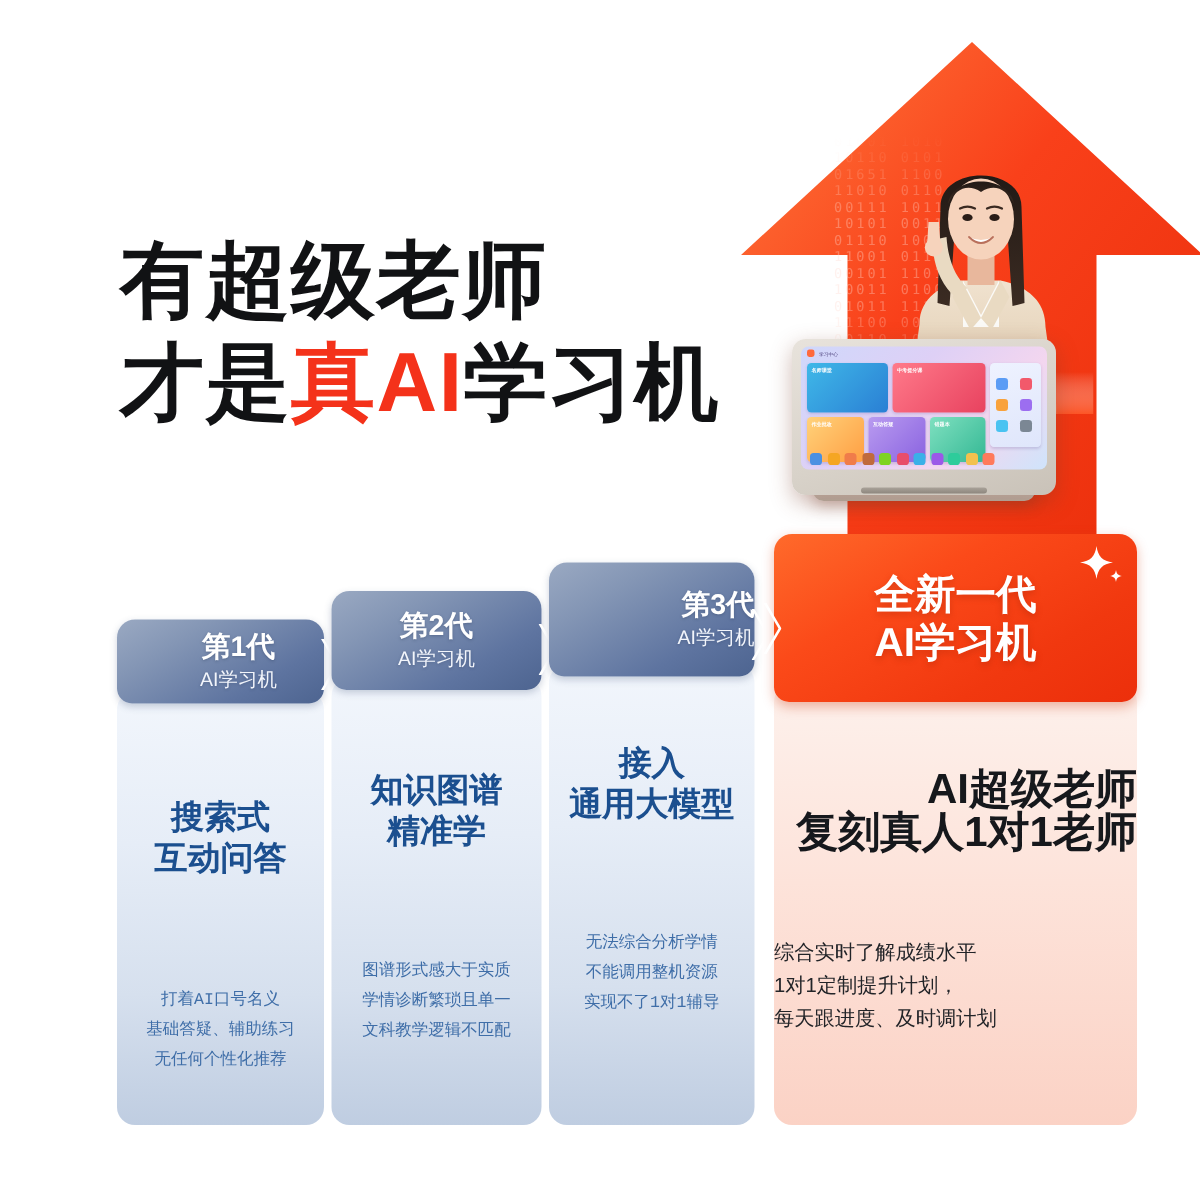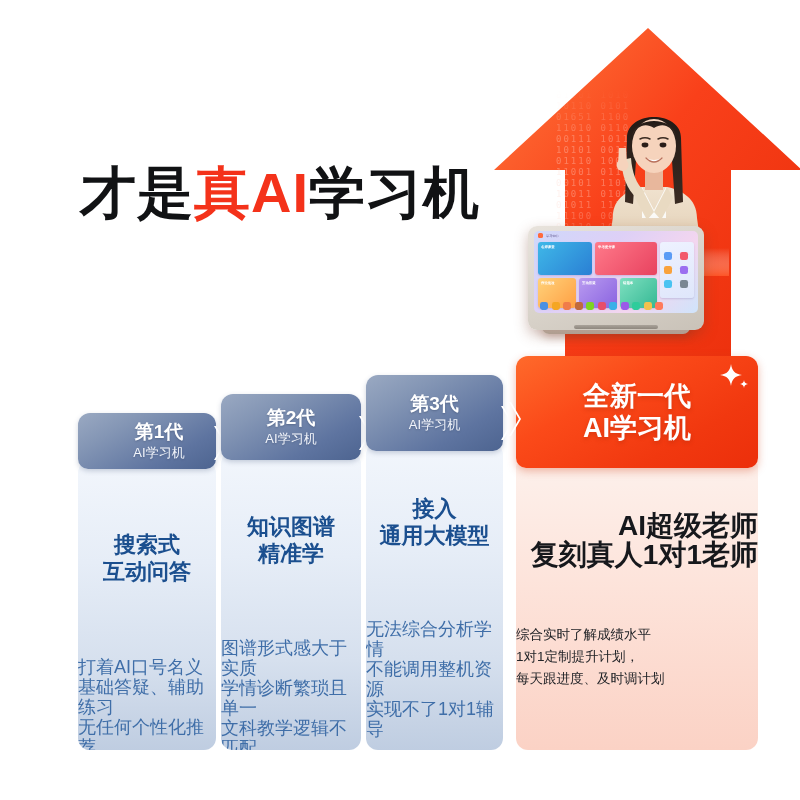--- a/index.html
+++ b/index.html
@@ -141,21 +141,21 @@
   .body-title.blue{
     color:#1b4f8f;font-size:22px;line-height:27px;text-align:center;
   }
   .body-title.red{
     color:#16181c;font-size:28px;line-height:29px;text-align:right;padding-left:12px;
   }
   .body-desc{
     position:absolute;left:0;width:100%;box-sizing:border-box;
   }
   .body-desc.blue{
-    color:#3f6ea8;font-size:18px;line-height:20px;
+    color:#3f6ea8;font-size:11px;line-height:20px;text-align:center;font-family:Liberation Mono, monospace;
   }
   .body-desc.red{
     color:#222428;font-size:13.5px;line-height:22px;text-align:left;
   }
   .chev{position:absolute;pointer-events:none;}
 </style>
 </head>
 <body>
 
 <div id="stage">
@@ -291,20 +291,21 @@
             <span class="dock-ic" style="background: rgb(46, 204, 155);"></span>
             <span class="dock-ic" style="background: rgb(242, 193, 78);"></span>
             <span class="dock-ic" style="background: rgb(255, 122, 92);"></span>
           </div>
       </div>
     </div>
     <div class="tablet-hinge"></div>
   </div>
 
   <div class="headline">
+    <span class="l1">有超级老师</span>
     <span class="l2"><span>才是</span><span class="hl-red">真AI</span><span>学习机</span></span>
   </div>
 
   <div class="card" style="left:62px;top:413px;width:138px;height:337px;">
     <div class="card-body blue" style="top:48px;height:289px;">
       <div class="body-title blue" style="top:70px;">
         <span>搜索式</span><br>
         <span>互动问答</span>
       </div>
       <div class="body-desc blue" style="top:196px;">
@@ -348,21 +349,21 @@
       <div class="body-title blue" style="top:52px;">
         <span>接入</span><br>
         <span>通用大模型</span>
       </div>
       <div class="body-desc blue" style="top:176px;">
         <span>无法综合分析学情</span><br>
         <span>不能调用整机资源</span><br>
         <span>实现不了1对1辅导</span>
       </div>
     </div>
-    <div class="card-header blue" style="height:76px;">
+    <div class="card-header blue" style="height:76px;align-items:flex-end;">
       <span class="gen-title">第3代</span>
       <span class="gen-sub">AI学习机</span>
     </div>
     <svg class="chev" style="left:135px;top:31px;" width="12" height="34" viewBox="0 0 12 34">
       <path d="M0 0 L10 17 L0 34 L2 34 L12 17 L2 0 Z" fill="#ffffff"></path>
     </svg>
   </div>
 
   <div class="card" style="left:500px;top:356px;width:242px;height:394px;">
     <div class="card-body red" style="top:100px;height:294px;">

